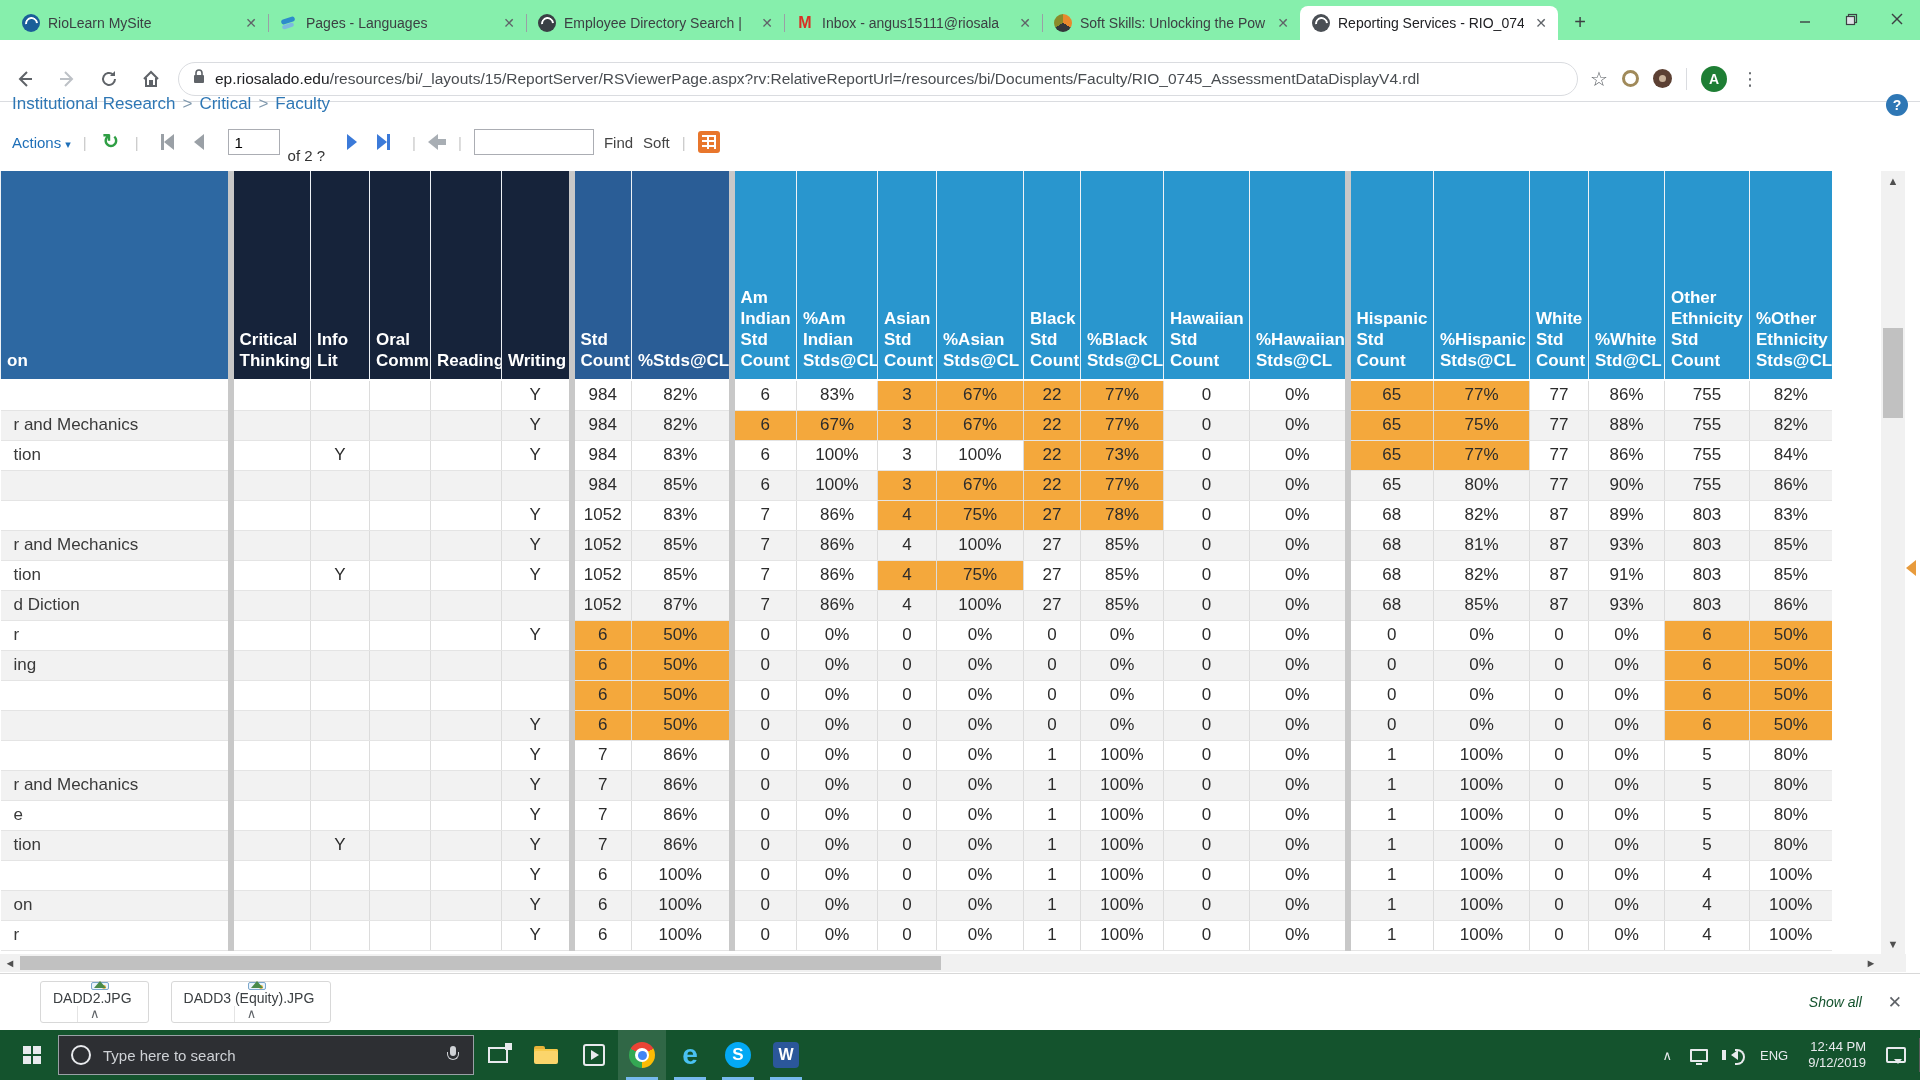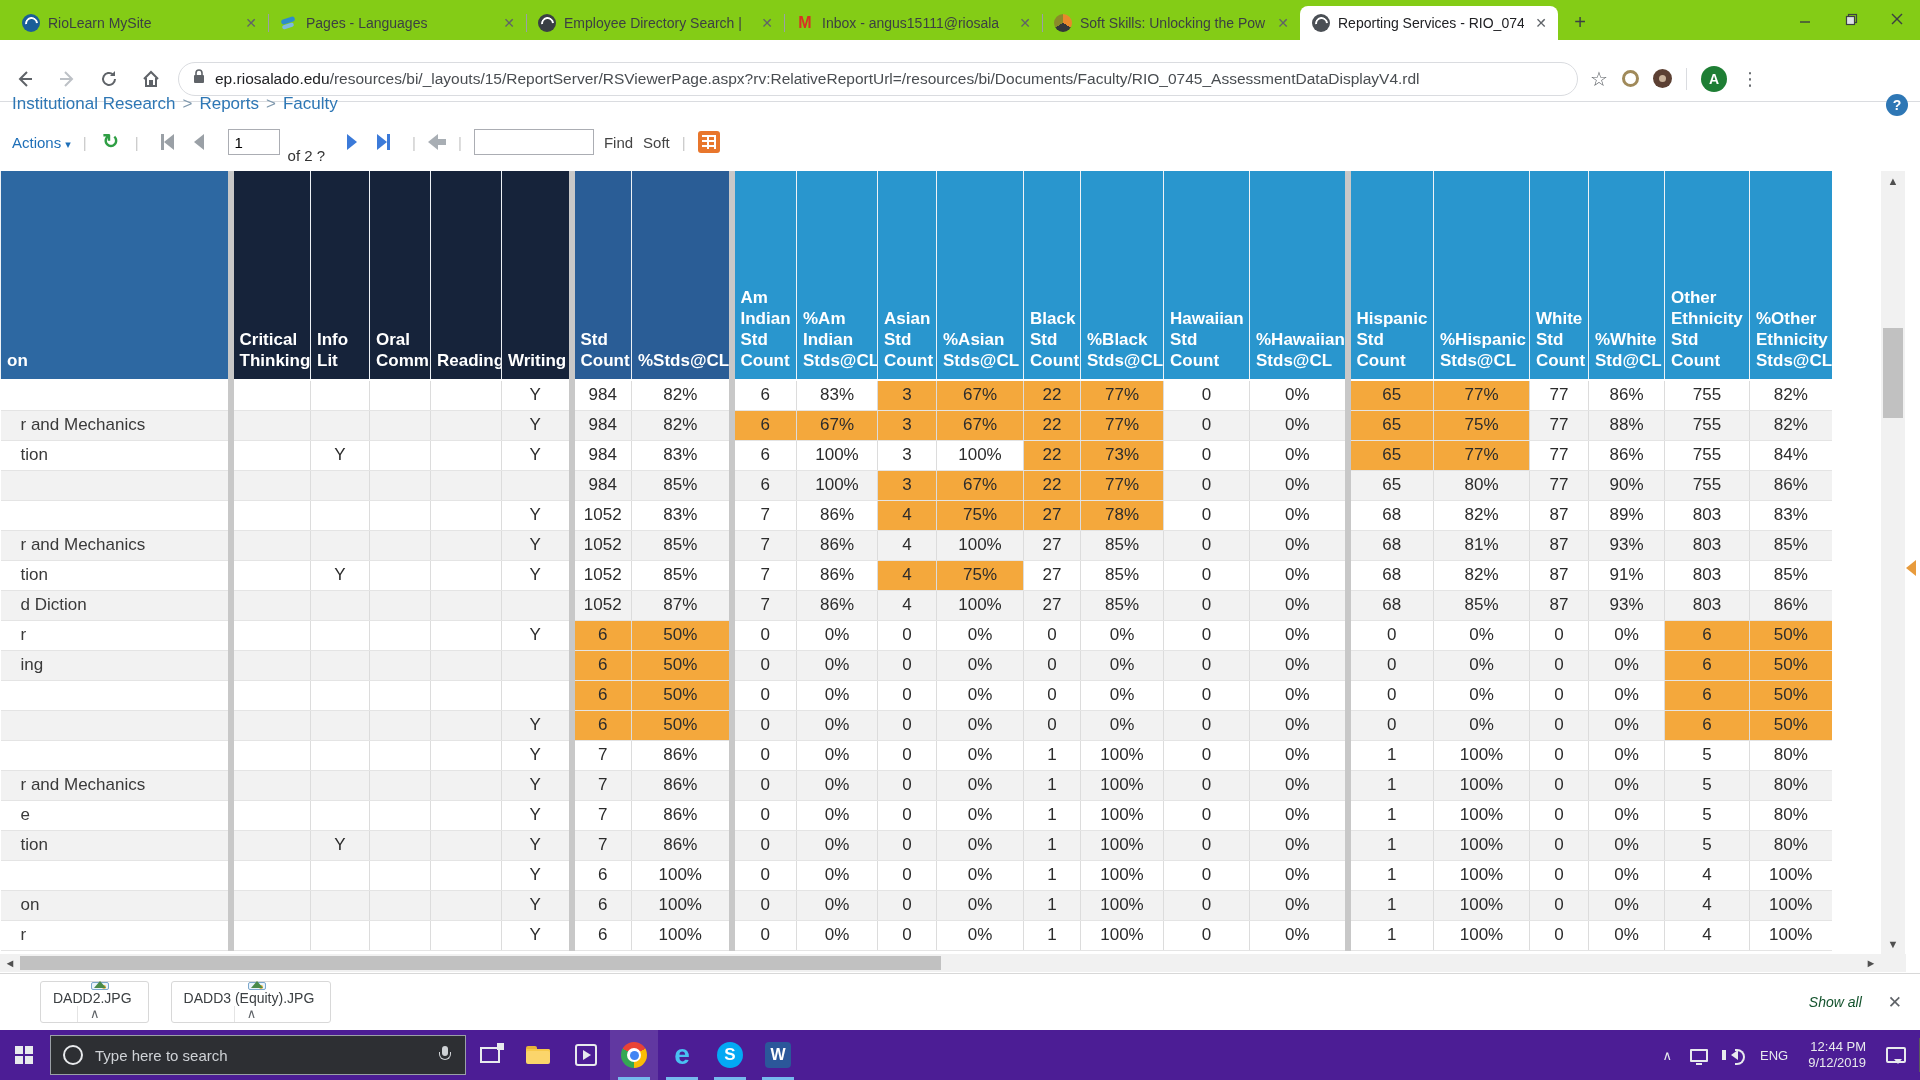--- a/index.html
+++ b/index.html
@@ -1,21 +1,21 @@
 <!DOCTYPE html>
 <html><head>
 <meta charset="utf-8">
 <style>
   * { margin:0; padding:0; box-sizing:border-box; }
   html,body { width:1920px; height:1080px; overflow:hidden; }
   body { font-family:"Liberation Sans", sans-serif; }
   #screen { position:relative; width:1920px; height:1080px; background:#fff; overflow:hidden; }
 
   
-  .tabstrip { position:absolute; left:0; top:0; width:1920px; height:40px; background:#84cc16; display:flex; align-items:flex-end; }
+  .tabstrip { position:absolute; left:0; top:0; width:1920px; height:40px; background:#86efac; display:flex; align-items:flex-end; }
   .tabs { display:flex; align-items:flex-end; margin-left:10px; height:40px; }
   .tab { position:relative; width:258px; height:34px; display:flex; align-items:center; gap:8px; padding:0 8px 0 12px; cursor:pointer; }
   .tab::before { content:''; position:absolute; left:0; top:8px; width:1px; height:18px; background:#9aa0a6; }
   .tab.no-sep::before { display:none; }
   .tab.active { background:#fff; border-radius:8px 8px 0 0; height:34px; }
   .tab .title { flex:1; font-size:14px; color:#3c4043; white-space:nowrap; overflow:hidden; }
   .tab.active .title { color:#202124; }
   .tab .tclose { width:18px; height:18px; font-size:14px; line-height:18px; text-align:center; color:#5f6368; border-radius:50%; flex:none; }
   .fav { width:18px; height:18px; border-radius:50%; position:relative; flex:none; }
   .fav-riolearn { background:#1a5e99; }
@@ -85,21 +85,21 @@
   .tablewrap { position:absolute; left:0; top:171px; width:1831px; }
   table.report { border-collapse:collapse; table-layout:fixed; width:1831px; }
   .report th, .report td { overflow:hidden; }
   .report thead th { height:209px; vertical-align:bottom; text-align:left; color:#fff; font-weight:bold; font-size:17px; padding:20px 4px 8px 6px; border-left:1px solid #eef2f6; border-bottom:2px solid #fff; line-height:21px; }
   th.hcorner { background:#2d68a2; }
   th.c-skill { background:#16233a; }
   th.c-count { background:#2a5d96; }
   th.c-eth   { background:#2996ce; }
   th.band, td.band { border-left:6px solid #c8c8c8 !important; }
   .report td { height:30px; font-size:17px; color:#2c2c2c; text-align:center; border-left:1px solid #dcdcdc; border-bottom:1px solid #e4e4e4; padding:0 2px; white-space:nowrap; }
-  .report td.lbl { text-align:left; padding-left:20px; color:#3a3a3a; border-left:none; }
+  .report td.lbl { text-align:left; padding-left:13px; color:#3a3a3a; border-left:none; }
   .report tr.alt td { background:#f2f2f2; }
   .report td.o, .report tr.alt td.o { background:#f4a83c; }
 
   
   .vscroll { position:absolute; left:1881px; top:171px; width:24px; height:783px; background:#f1f1f1; }
   .vscroll .sarrow { position:absolute; left:0; width:24px; height:20px; color:#505050; font-size:11px; text-align:center; line-height:20px; }
   .vscroll .up { top:0; } .vscroll .down { bottom:0; }
   .vthumb { position:absolute; left:2px; top:157px; width:20px; height:90px; background:#c1c1c1; }
   .hscroll { position:absolute; left:0; top:954px; width:1881px; height:18px; background:#f1f1f1; }
   .hscroll .sarrow { position:absolute; top:0; width:20px; height:18px; color:#505050; font-size:11px; text-align:center; line-height:18px; }
@@ -115,21 +115,21 @@
   .dlname { font-size:14px; color:#3c4043; padding:0 16px 0 12px; }
   .dlimgicon { width:18px; height:16px; margin-left:12px; border:1px solid #7ba7cc; border-radius:2px; position:relative; background:#eaf3fb; }
   .dlimgicon::after { content:''; position:absolute; left:2px; bottom:1px; width:0; height:0; border-left:6px solid transparent; border-right:6px solid transparent; border-bottom:7px solid #4a8a4a; }
   .dlimgicon::before { content:''; position:absolute; right:2px; top:2px; width:4px; height:4px; border-radius:50%; background:#e8b23c; }
   .dlchev { width:34px; height:42px; border-left:1px solid #e4e4e4; color:#5f6368; font-size:13px; display:flex; align-items:center; justify-content:center; }
   .dlright { position:absolute; right:18px; top:0; height:56px; display:flex; align-items:center; gap:26px; }
   .showall { font-size:14px; color:#14532d;font-style:italic; }
   .dlclose { font-size:17px; color:#5f6368; }
 
   
-  .taskbar { position:absolute; left:0; top:1030px; width:1920px; height:50px; background:#4c1d95; display:flex; align-items:center; }
+  .taskbar { position:absolute; left:0; top:1030px; width:1920px; height:50px; background:#14532d; display:flex; align-items:center;padding-left:8px; }
   .tslot { width:48px; height:50px; display:flex; align-items:center; justify-content:center; position:relative; }
   .tslot.open::after { content:''; position:absolute; left:8px; bottom:0; width:32px; height:3px; background:#76b9ed; }
   .tslot.activeapp { background:rgba(255,255,255,0.12); }
   .startlogo { width:18px; height:18px; background:
      linear-gradient(#e8eaed,#e8eaed) 0 0/8px 8px no-repeat,
      linear-gradient(#e8eaed,#e8eaed) 10px 0/8px 8px no-repeat,
      linear-gradient(#e8eaed,#e8eaed) 0 10px/8px 8px no-repeat,
      linear-gradient(#e8eaed,#e8eaed) 10px 10px/8px 8px no-repeat; }
   .searchbox { width:416px; height:40px; background:#2d2f33; border:1px solid #9aa0a6; display:flex; align-items:center; margin-left:2px; }
   .cortana { width:20px; height:20px; border:2px solid #e8eaed; border-radius:50%; margin-left:12px; flex:none; }
@@ -260,21 +260,21 @@
       <span class="star">☆</span>
       <span class="ext-ring"></span>
       <span class="ext-dot"></span>
       <span class="abar-div"></span>
       <span class="avatar">A</span>
       <span class="kebab">⋮</span>
     </div>
   </div>
 
   <div class="breadcrumb">
-    <a href="#">Institutional Research</a><span class="bsep">&gt;</span><a href="#">Reports</a><span class="bsep">&gt;</span><a href="#">Faculty</a>
+    <a href="#">Institutional Research</a><span class="bsep">&gt;</span><a href="#">Critical</a><span class="bsep">&gt;</span><a href="#">Faculty</a>
   </div>
   <div class="helpbtn">?</div>
 
   <div class="rtoolbar">
     <span class="actions"><span>Actions</span><span class="caret">▾</span></span>
     <span class="tsep">|</span>
     <span class="refresh">↻</span>
     <span class="tsep">|</span>
     <span class="pgbtn">
         <span class="bar-v bar-gray"></span>

